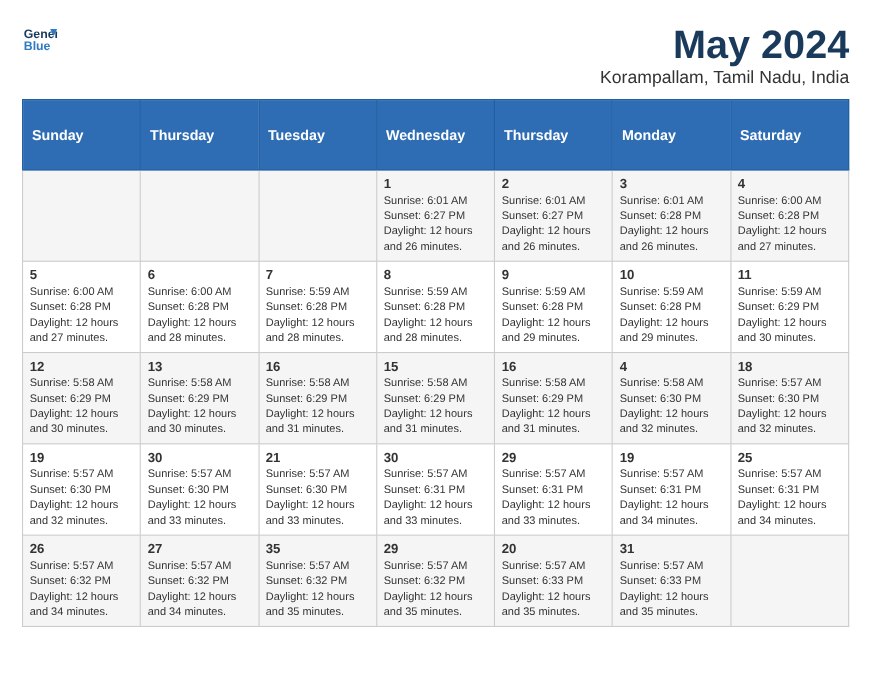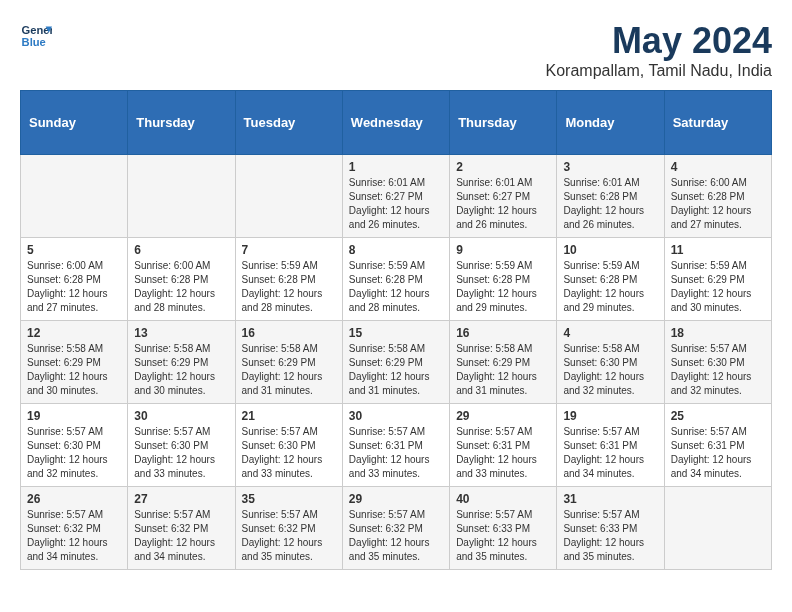--- a/index.html
+++ b/index.html
@@ -232,21 +232,21 @@
         </td>
         <td>
           <span class="day-number">35</span>
           <div class="day-info">Sunrise: 5:57 AM<br>Sunset: 6:32 PM<br>Daylight: 12 hours<br>and 35 minutes.</div>
         </td>
         <td>
           <span class="day-number">29</span>
           <div class="day-info">Sunrise: 5:57 AM<br>Sunset: 6:32 PM<br>Daylight: 12 hours<br>and 35 minutes.</div>
         </td>
         <td>
-          <span class="day-number">40</span>
+          <span class="day-number">20</span>
           <div class="day-info">Sunrise: 5:57 AM<br>Sunset: 6:33 PM<br>Daylight: 12 hours<br>and 35 minutes.</div>
         </td>
         <td>
           <span class="day-number">31</span>
           <div class="day-info">Sunrise: 5:57 AM<br>Sunset: 6:33 PM<br>Daylight: 12 hours<br>and 35 minutes.</div>
         </td>
         <td class="empty-cell"></td>
       </tr>
     </tbody>
 </table>

